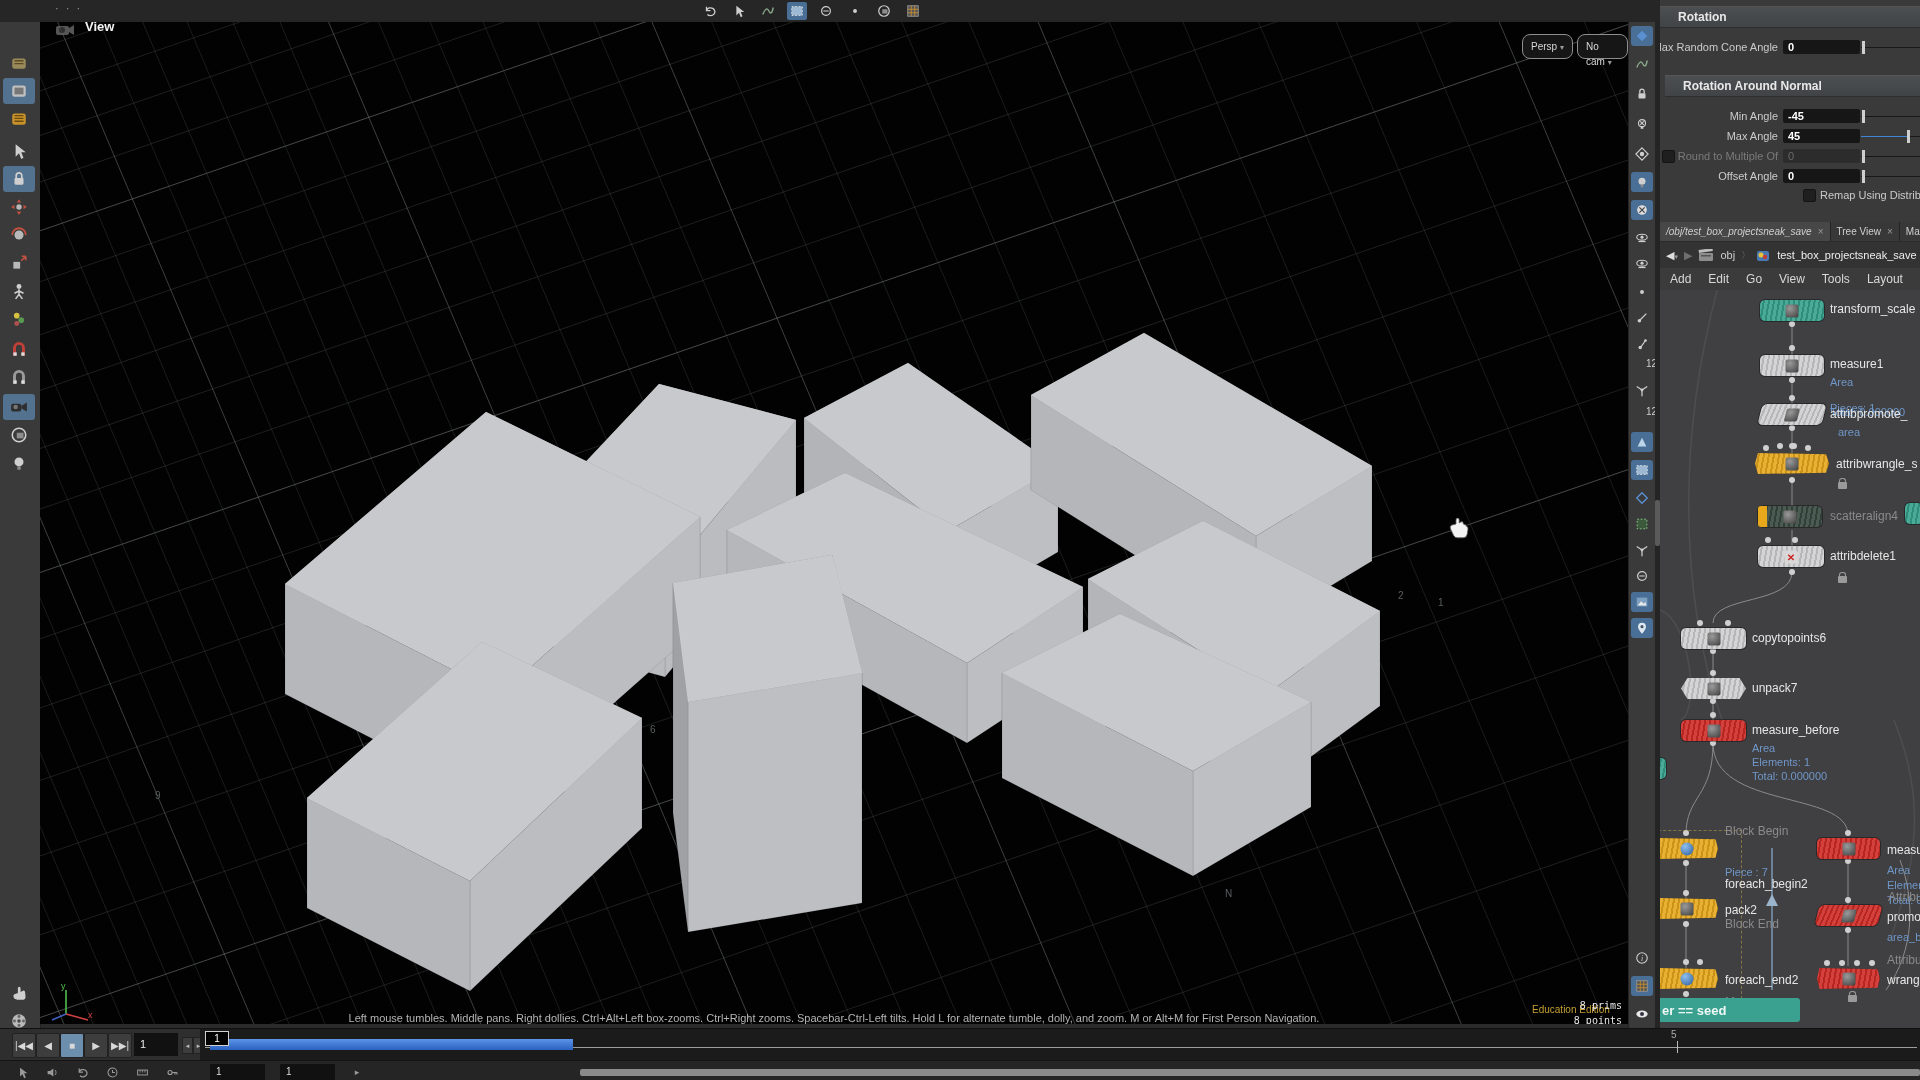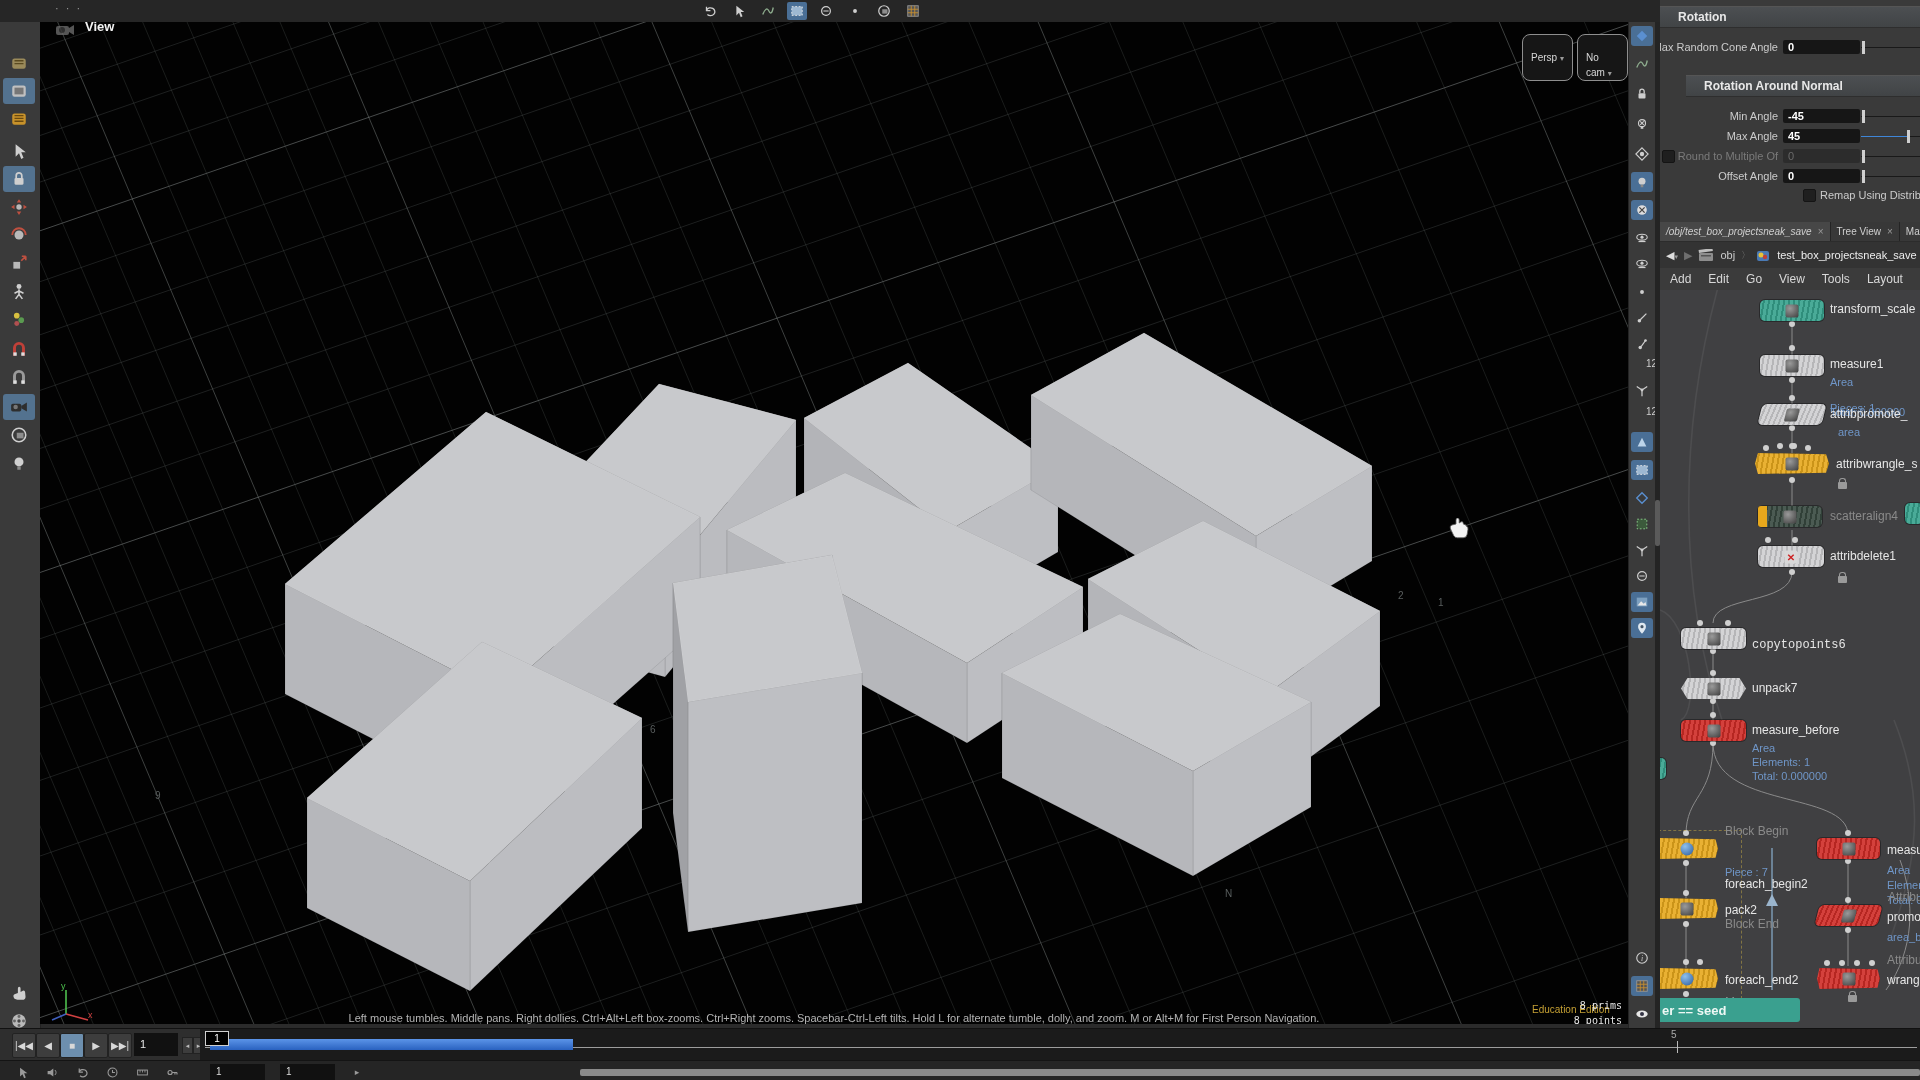--- a/index.html
+++ b/index.html
@@ -14,21 +14,21 @@
   
   #ltools{position:absolute;left:0;top:22px;width:40px;height:1006px;background:#3a3a3a;border-right:1px solid #222;}
   .tbtn{position:absolute;left:3px;width:32px;height:26px;border-radius:3px;display:flex;align-items:center;justify-content:center;}
   .tbtn.hl{background:#53728f;}
   
   #viewport{position:absolute;left:40px;top:22px;width:1588px;height:1002px;background:#000;overflow:hidden;}
   #vp-svg{position:absolute;left:0;top:0;}
   #vp-label{position:absolute;left:45px;top:-3px;color:#f2f2f2;font-size:13px;font-weight:bold;}
   #vp-camicon{position:absolute;left:14px;top:0px;opacity:.8;}
   .pill{position:absolute;top:12px;height:15px;border:1px solid #8e8e8e;border-radius:8px;background:#161616;
-    color:#d8d8d8;font-size:10px;line-height:15px;padding:15px 8px;}
+    color:#d8d8d8;font-size:10px;line-height:15px;padding:4px 8px;}
   .pill .caret{color:#9a9a9a;font-size:8px;}
   #pill-persp{left:1482px;}
   #pill-nocam{left:1537px;}
   .gridnum{position:absolute;color:#5a5f5f;font-size:10px;}
   #vp-help{position:absolute;left:0;right:0;top:990px;text-align:center;color:#b4b4b4;font-size:11px;}
   #vp-edition{position:absolute;left:1492px;top:982px;color:#c5a034;font-size:10px;}
   .vp-stat{position:absolute;left:1472px;width:110px;text-align:right;color:#e8e8e8;
     font-family:"DejaVu Sans Mono",monospace;font-size:10px;}
   #axis-gizmo{position:absolute;left:8px;top:958px;}
   #cursor-hand{position:absolute;left:1408px;top:496px;}
@@ -711,21 +711,21 @@
   <div id="rpanel">
     <div id="params" style="position:absolute;left:0;top:0;width:260px;height:222px;">
         <div class="sechdr" style="margin-top: 6px;">Rotation</div>
         <div class="prow" style="margin-top: 10px;">
           <div class="plabel">Max Random Cone Angle</div>
           <div class="pval">0</div>
           <div class="pslider">
             <div class="phandle" style="left: 1.4px;"></div>
           </div>
         </div>
-        <div class="sechdr" style="margin-top: 18px; margin-left: 26px;">Rotation Around Normal</div>
+        <div class="sechdr" style="margin-top: 18px; margin-left: 5px;">Rotation Around Normal</div>
         <div class="prow" style="margin-top: 10px;">
           <div class="plabel">Min Angle</div>
           <div class="pval">-45</div>
           <div class="pslider">
             <div class="phandle" style="left: 1.4px;"></div>
           </div>
         </div>
         <div class="prow" style="margin-top: 1px;">
           <div class="plabel">Max Angle</div>
           <div class="pval">45</div>
@@ -895,21 +895,21 @@
           <div class="node gray" style="left: 98px; top: 256px; width: 66px;">
             <div class="stripes"></div>
             <div class="nicon xmark">✕</div>
           </div>
           <div class="nlabel" style="left: 170px; top: 259px;">attribdelete1</div>
           <div class="lockic" style="left: 178px; top: 286px;"></div>
           <div class="node gray" style="left: 21px; top: 338px; width: 65px;">
             <div class="stripes"></div>
             <div class="nicon"></div>
           </div>
-          <div class="nlabel" style="left: 92px; top: 348px; font-family: Liberation Mono, monospace;">copytopoints6</div>
+          <div class="nlabel" style="left: 92px; top: 341px;">copytopoints6</div>
           <div class="node gray hex" style="left: 21px; top: 388px; width: 65px;">
             <div class="stripes"></div>
             <div class="nicon"></div>
           </div>
           <div class="nlabel" style="left: 92px; top: 391px;">unpack7</div>
           <div class="node red" style="left: 21px; top: 430px; width: 65px;">
             <div class="stripes"></div>
             <div class="nicon"></div>
           </div>
           <div class="nlabel" style="left: 92px; top: 433px;">measure_before</div>

